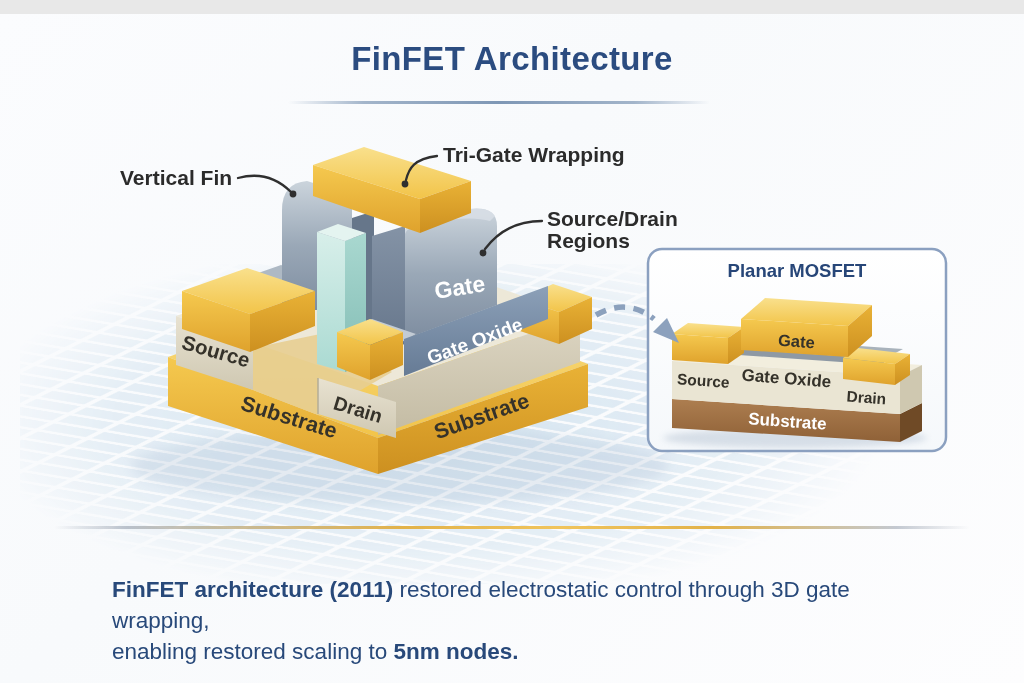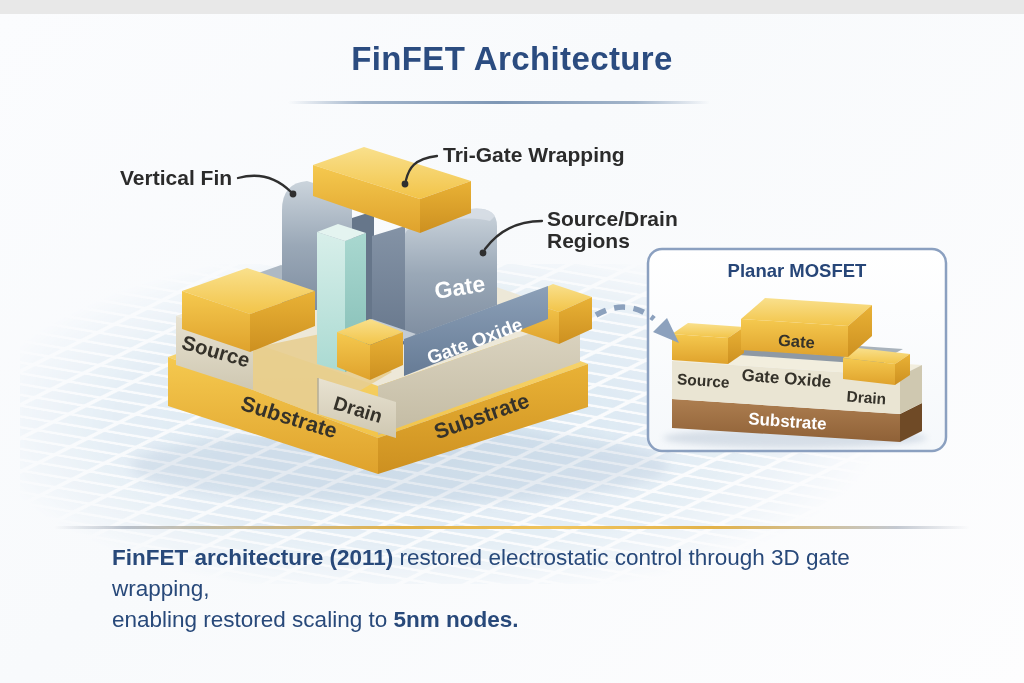--- a/index.html
+++ b/index.html
@@ -15,21 +15,21 @@
   .title-underline{
     position:absolute;top:87px;left:288px;width:422px;height:3px;border-radius:2px;
     background:linear-gradient(90deg,rgba(126,151,181,0),rgba(126,151,181,.7) 18%,#7E97B5 50%,rgba(126,151,181,.7) 82%,rgba(126,151,181,0));
   }
   .scene{position:absolute;top:0;left:0;}
   .divider{
     position:absolute;top:512px;left:54px;width:916px;height:3px;border-radius:2px;
     background:linear-gradient(90deg,rgba(140,150,165,0),rgba(140,150,165,.55) 8%,#E2B24A 38%,#F0C45C 55%,#E2B24A 72%,rgba(140,150,165,.5) 92%,rgba(140,150,165,0));
   }
   .caption{
-    position:absolute;left:112px;top:528px;width:830px;
+    position:absolute;left:112px;top:560px;width:830px;
     font-size:22.5px;line-height:31px;color:#28497A;
   }
   .caption b{font-weight:bold;}
   svg text{font-family:"Liberation Sans", sans-serif;}
   .label-txt{font-weight:bold;font-size:21px;fill:#2B2B2B;}
   .face-dark{font-weight:bold;fill:#35322A;}
   .face-white{font-weight:bold;fill:#FFFFFF;}
 </style>
 </head>
 <body>

